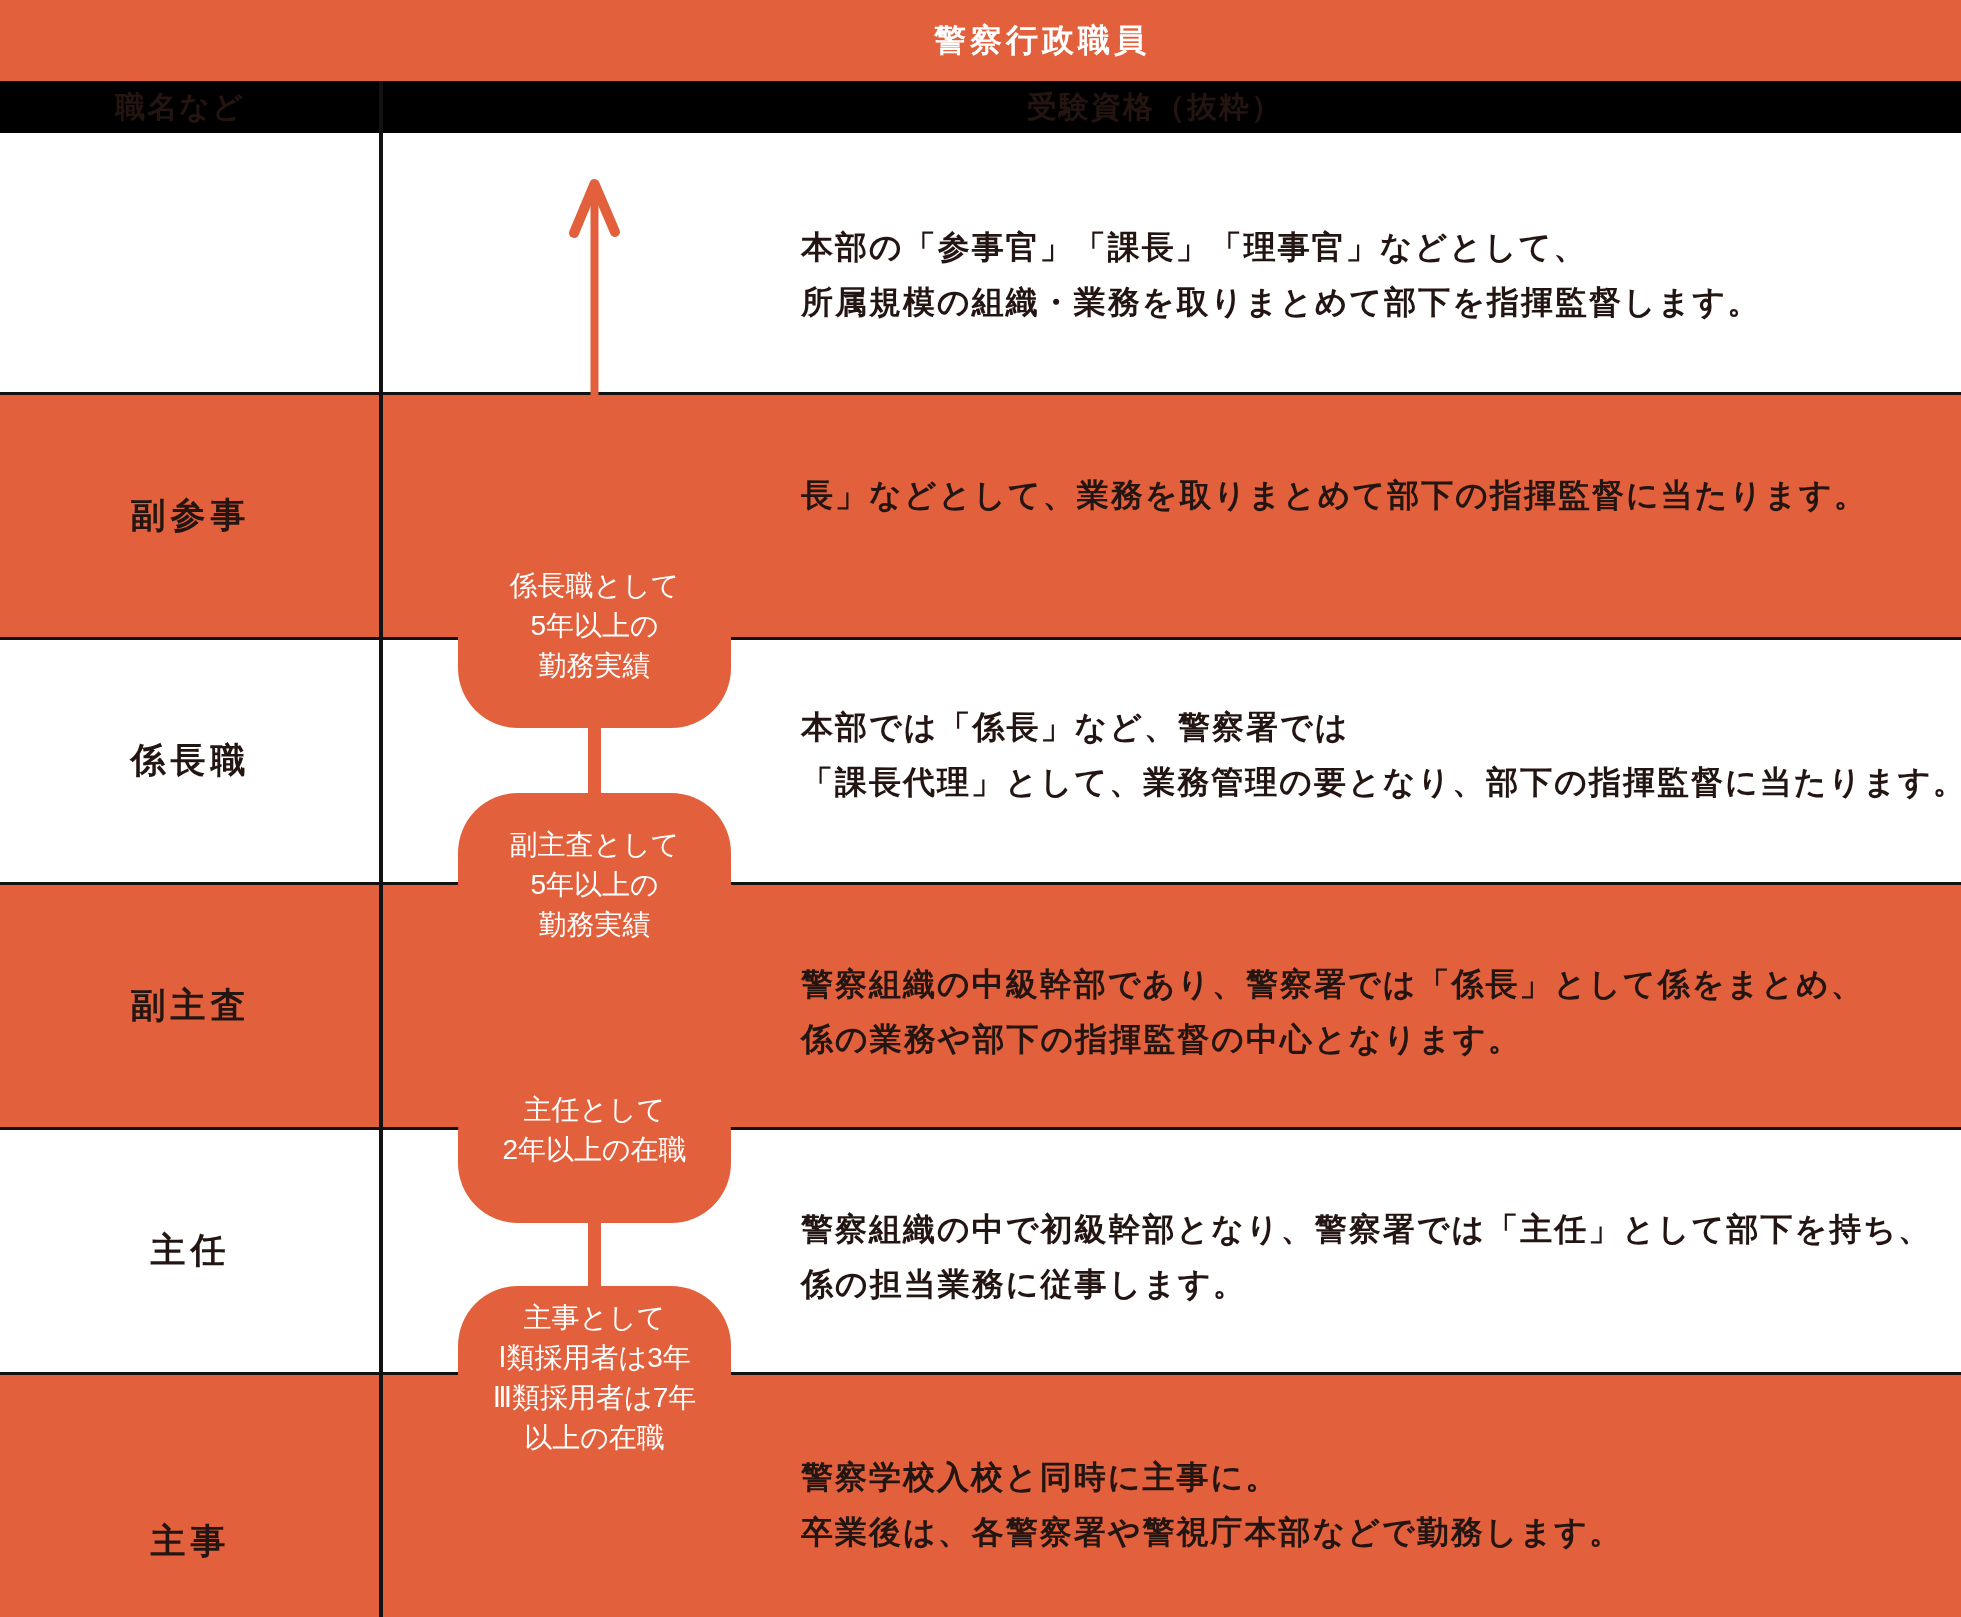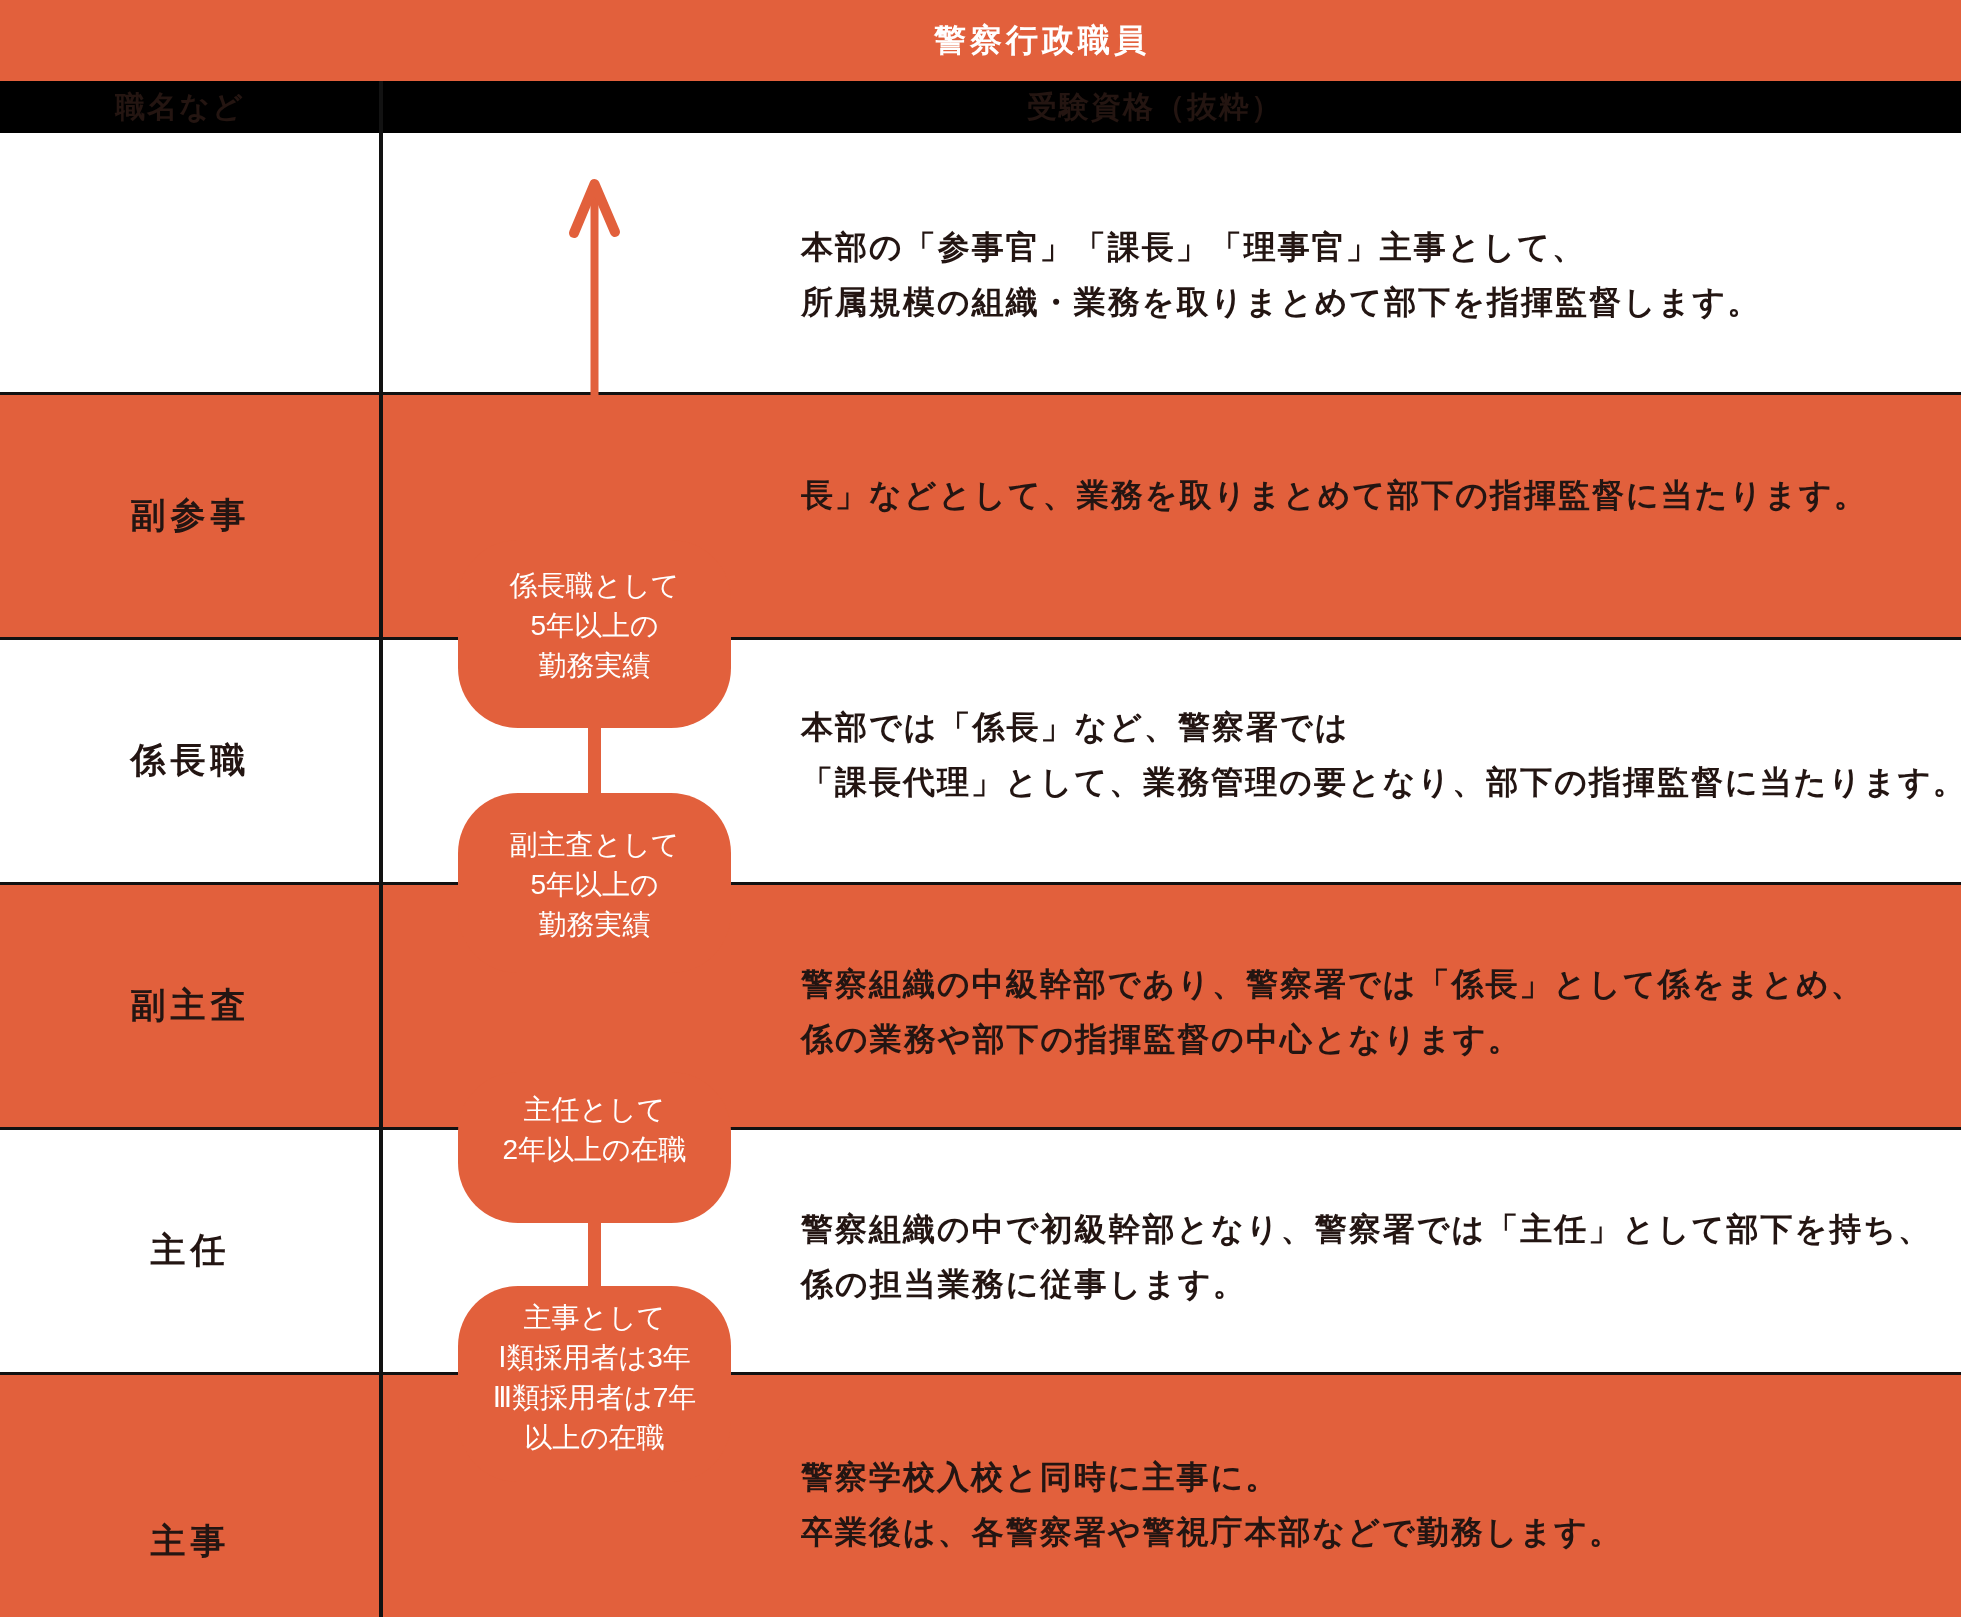--- a/index.html
+++ b/index.html
@@ -116,21 +116,21 @@
     <div class="cline">以上の在職</div>
   </div>
 
   <div class="rowlabel" style="top:490px;">副参事</div>
   <div class="rowlabel" style="top:735px;">係長職</div>
   <div class="rowlabel" style="top:980px;">副主査</div>
   <div class="rowlabel" style="top:1225px;">主任</div>
   <div class="rowlabel" style="top:1516px;">主事</div>
 
   <div class="desc" style="top:220px;">
-    <div class="dline">本部の「参事官」「課長」「理事官」主事として、</div>
+    <div class="dline">本部の「参事官」「課長」「理事官」などとして、</div>
     <div class="dline">所属規模の組織・業務を取りまとめて部下を指揮監督します。</div>
   </div>
   <div class="desc" style="top:468px;">
     <div class="dline">長」などとして、業務を取りまとめて部下の指揮監督に当たります。</div>
   </div>
   <div class="desc" style="top:700px;">
     <div class="dline">本部では「係長」など、警察署では</div>
     <div class="dline">「課長代理」として、業務管理の要となり、部下の指揮監督に当たります。</div>
   </div>
   <div class="desc" style="top:957px;">

